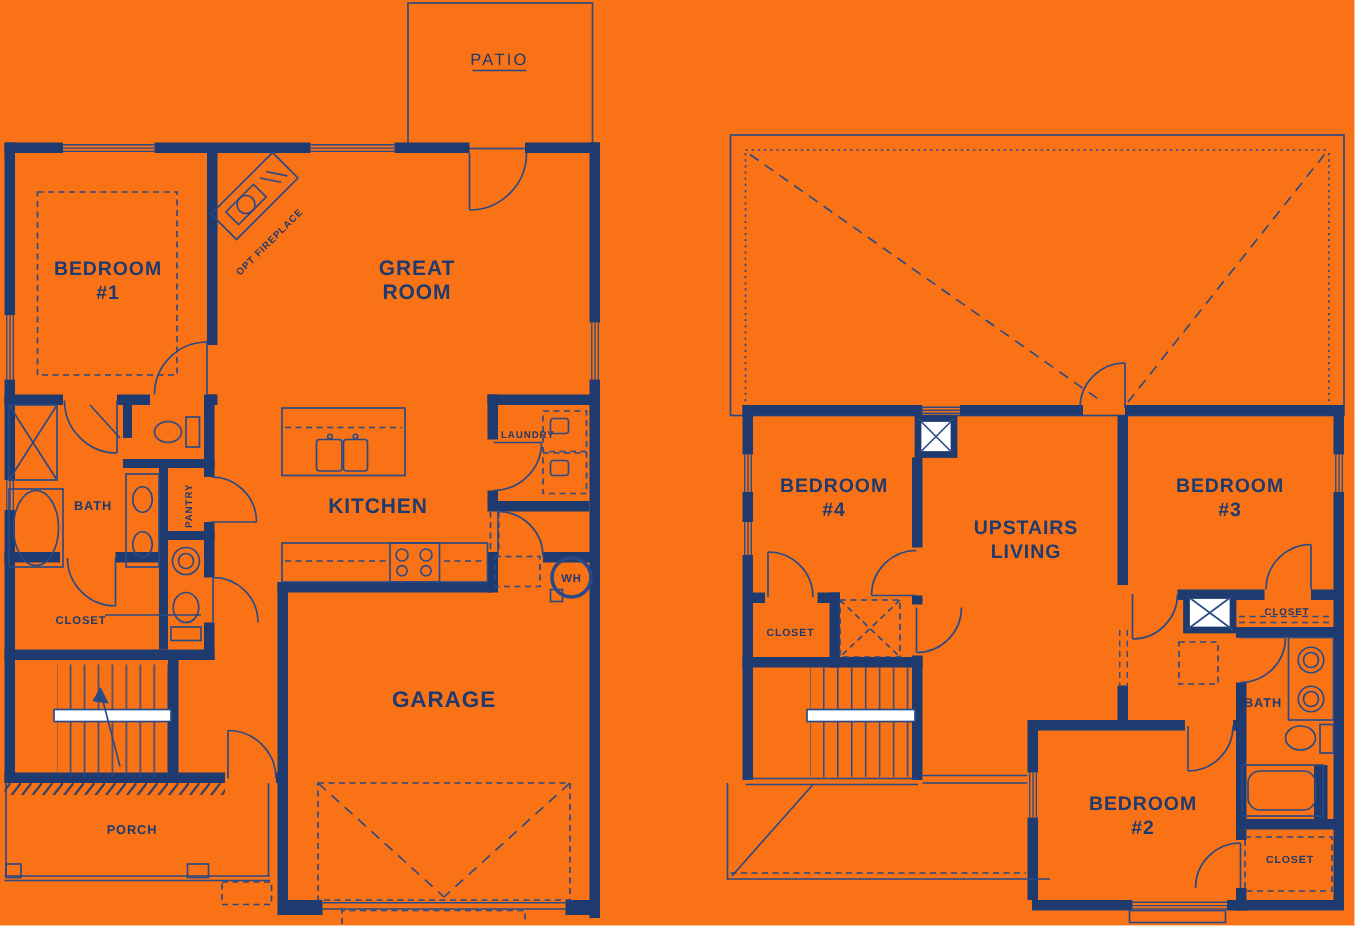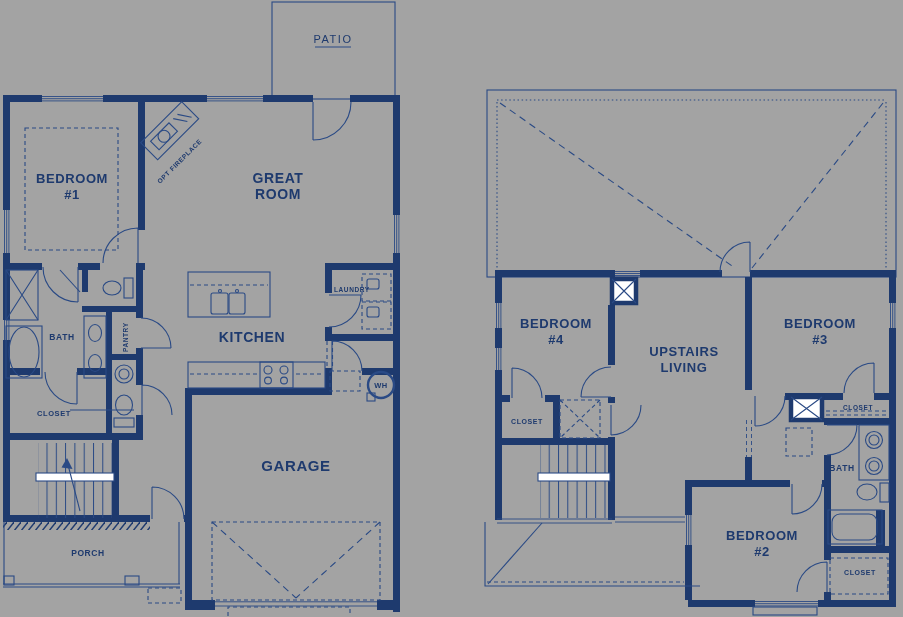--- a/index.html
+++ b/index.html
@@ -1,16 +1,16 @@
 <!DOCTYPE html>
 <html><head>
 <meta charset="utf-8">
 <style>
   html,body{margin:0;padding:0;background:#fff;}
-  .canvas{position:relative;width:903px;height:617px;background:#a3a3a3;overflow:hidden;}
+  .canvas{position:relative;width:903px;height:617px;background:#f97316;overflow:hidden;}
   svg{position:absolute;left:0;top:0;}
   .wall{fill:#1e3a6e;stroke:none;}
   .thin{fill:none;stroke:#2a4a85;stroke-width:1.1;}
   .thick3{fill:none;stroke:#1e3a6e;stroke-width:4.5;}
   .door{fill:none;stroke:#2a4a85;stroke-width:1.1;}
   .dash{stroke-dasharray:4 3;}
   .ddiag{stroke-dasharray:7 5;}
   .dot{stroke-dasharray:1.5 2.6;}
   .win{fill:none;stroke:#2a4a85;stroke-width:0.9;}
   .whitefill{fill:#ffffff;}

